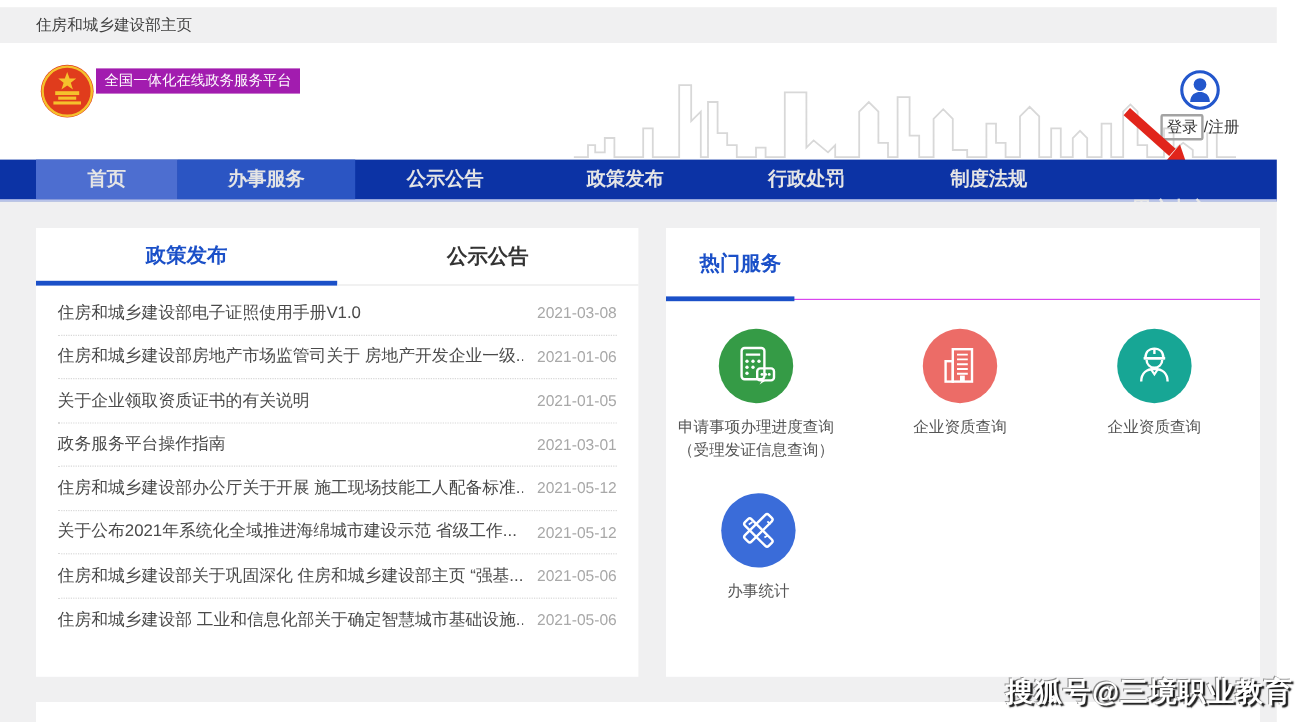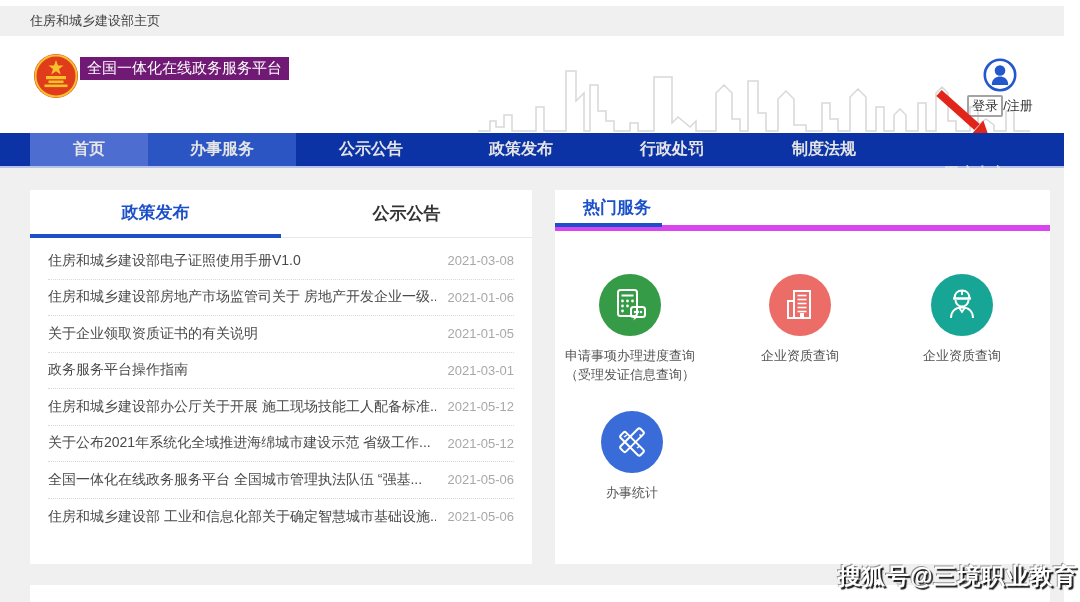--- a/index.html
+++ b/index.html
@@ -7,21 +7,21 @@
   .page { position:relative; width:1064px; height:602px; background:#ffffff; }
 
   
   .topbar { position:absolute; left:0; top:6px; width:1064px; height:30px; background:#f0f0f1; display:flex; align-items:center; }
   .topbar a { margin-left:30px; font-size:13px; color:#3f3f3f; text-decoration:none; }
 
   
   .header { position:absolute; left:0; top:36px; width:1064px; height:97px; background:#ffffff; }
   .logo { position:absolute; left:33px; top:17px; width:46px; height:46px; }
   .brand { position:absolute; left:80px; top:21px; }
-  .badge { display:inline-block; background:#701a75; color:#fff; font-size:15px; padding:2px 7px;text-align:center; }
+  .badge { display:inline-block; background:#a21caf; color:#fff; font-size:12px; padding:2px 7px;text-align:center; }
   .site-title { margin-top:3px; font-size:21px; font-weight:bold; color:#2b2b2b; letter-spacing:1px; }
   .skyline { position:absolute; left:478px; top:26px; }
   .user-block { position:absolute; left:960px; top:22px; width:80px; text-align:center; }
   .user-icon { display:block; margin:0 auto; }
   .auth { margin-top:3px; font-size:13px; color:#333; white-space:nowrap; }
   .login-box { display:inline-block; border:2px solid #a3a3a3; border-radius:2px; padding:0 3px; color:#333; cursor:pointer; }
   .reg { cursor:pointer; }
   .red-arrow { position:absolute; left:933px; top:53px; pointer-events:none; }
 
   
@@ -42,21 +42,21 @@
   .tab { flex:1; display:flex; align-items:center; justify-content:center; font-size:17px; font-weight:bold; color:#333; border-bottom:1px solid #e8e8e8; cursor:pointer; }
   .tab.active { color:#1b50c8; border-bottom:4px solid #1b50c8; }
 
   .article-list { list-style:none; padding:5px 18px 0 18px; }
   .article-row { height:36.5px; display:flex; align-items:center; justify-content:space-between; border-bottom:1px dotted #d8d8d8; cursor:pointer; }
   .article-row:last-child { border-bottom:none; }
   .article-title { font-size:14px; color:#4a4a4a; white-space:nowrap; overflow:hidden; }
   .article-date { font-size:13px; color:#a8a8a8; margin-left:12px; flex-shrink:0; }
 
   
-  .rp-head { position:relative; height:41px; border-bottom:6px solid #d946ef; display:flex; align-items:center; }
+  .rp-head { position:relative; height:60px; border-bottom:1px solid #d946ef; display:flex; align-items:center; }
   .rp-title { margin-left:28px; font-size:17px; font-weight:bold; color:#1b50c8; }
   .rp-underline { position:absolute; left:0; bottom:-2px; width:107px; height:4px; background:#1b50c8; }
 
   .service { position:absolute; width:180px; text-align:center; cursor:pointer; }
   .service .circle { width:62px; height:62px; border-radius:50%; margin:0 auto; display:flex; align-items:center; justify-content:center; }
   .service .labels { margin-top:10px; font-size:13px; color:#555; line-height:19px; }
   .s1 { left:-15px; top:84px; }
   .s2 { left:155px; top:84px; }
   .s3 { left:317px; top:84px; }
   .s4 { left:-13px; top:221px; }
@@ -144,21 +144,21 @@
           </li>
           <li class="article-row">
             <span class="article-title">住房和城乡建设部办公厅关于开展 施工现场技能工人配备标准...</span>
             <span class="article-date">2021-05-12</span>
           </li>
           <li class="article-row">
             <span class="article-title">关于公布2021年系统化全域推进海绵城市建设示范 省级工作...</span>
             <span class="article-date">2021-05-12</span>
           </li>
           <li class="article-row">
-            <span class="article-title">全国一体化在线政务服务平台 全国城市管理执法队伍 “强基...</span>
+            <span class="article-title">住房和城乡建设部关于巩固深化 住房和城乡建设部主页 “强基...</span>
             <span class="article-date">2021-05-06</span>
           </li>
           <li class="article-row">
             <span class="article-title">住房和城乡建设部 工业和信息化部关于确定智慧城市基础设施...</span>
             <span class="article-date">2021-05-06</span>
           </li>
         </ul>
     </div>
 
     <div class="panel right-panel">

